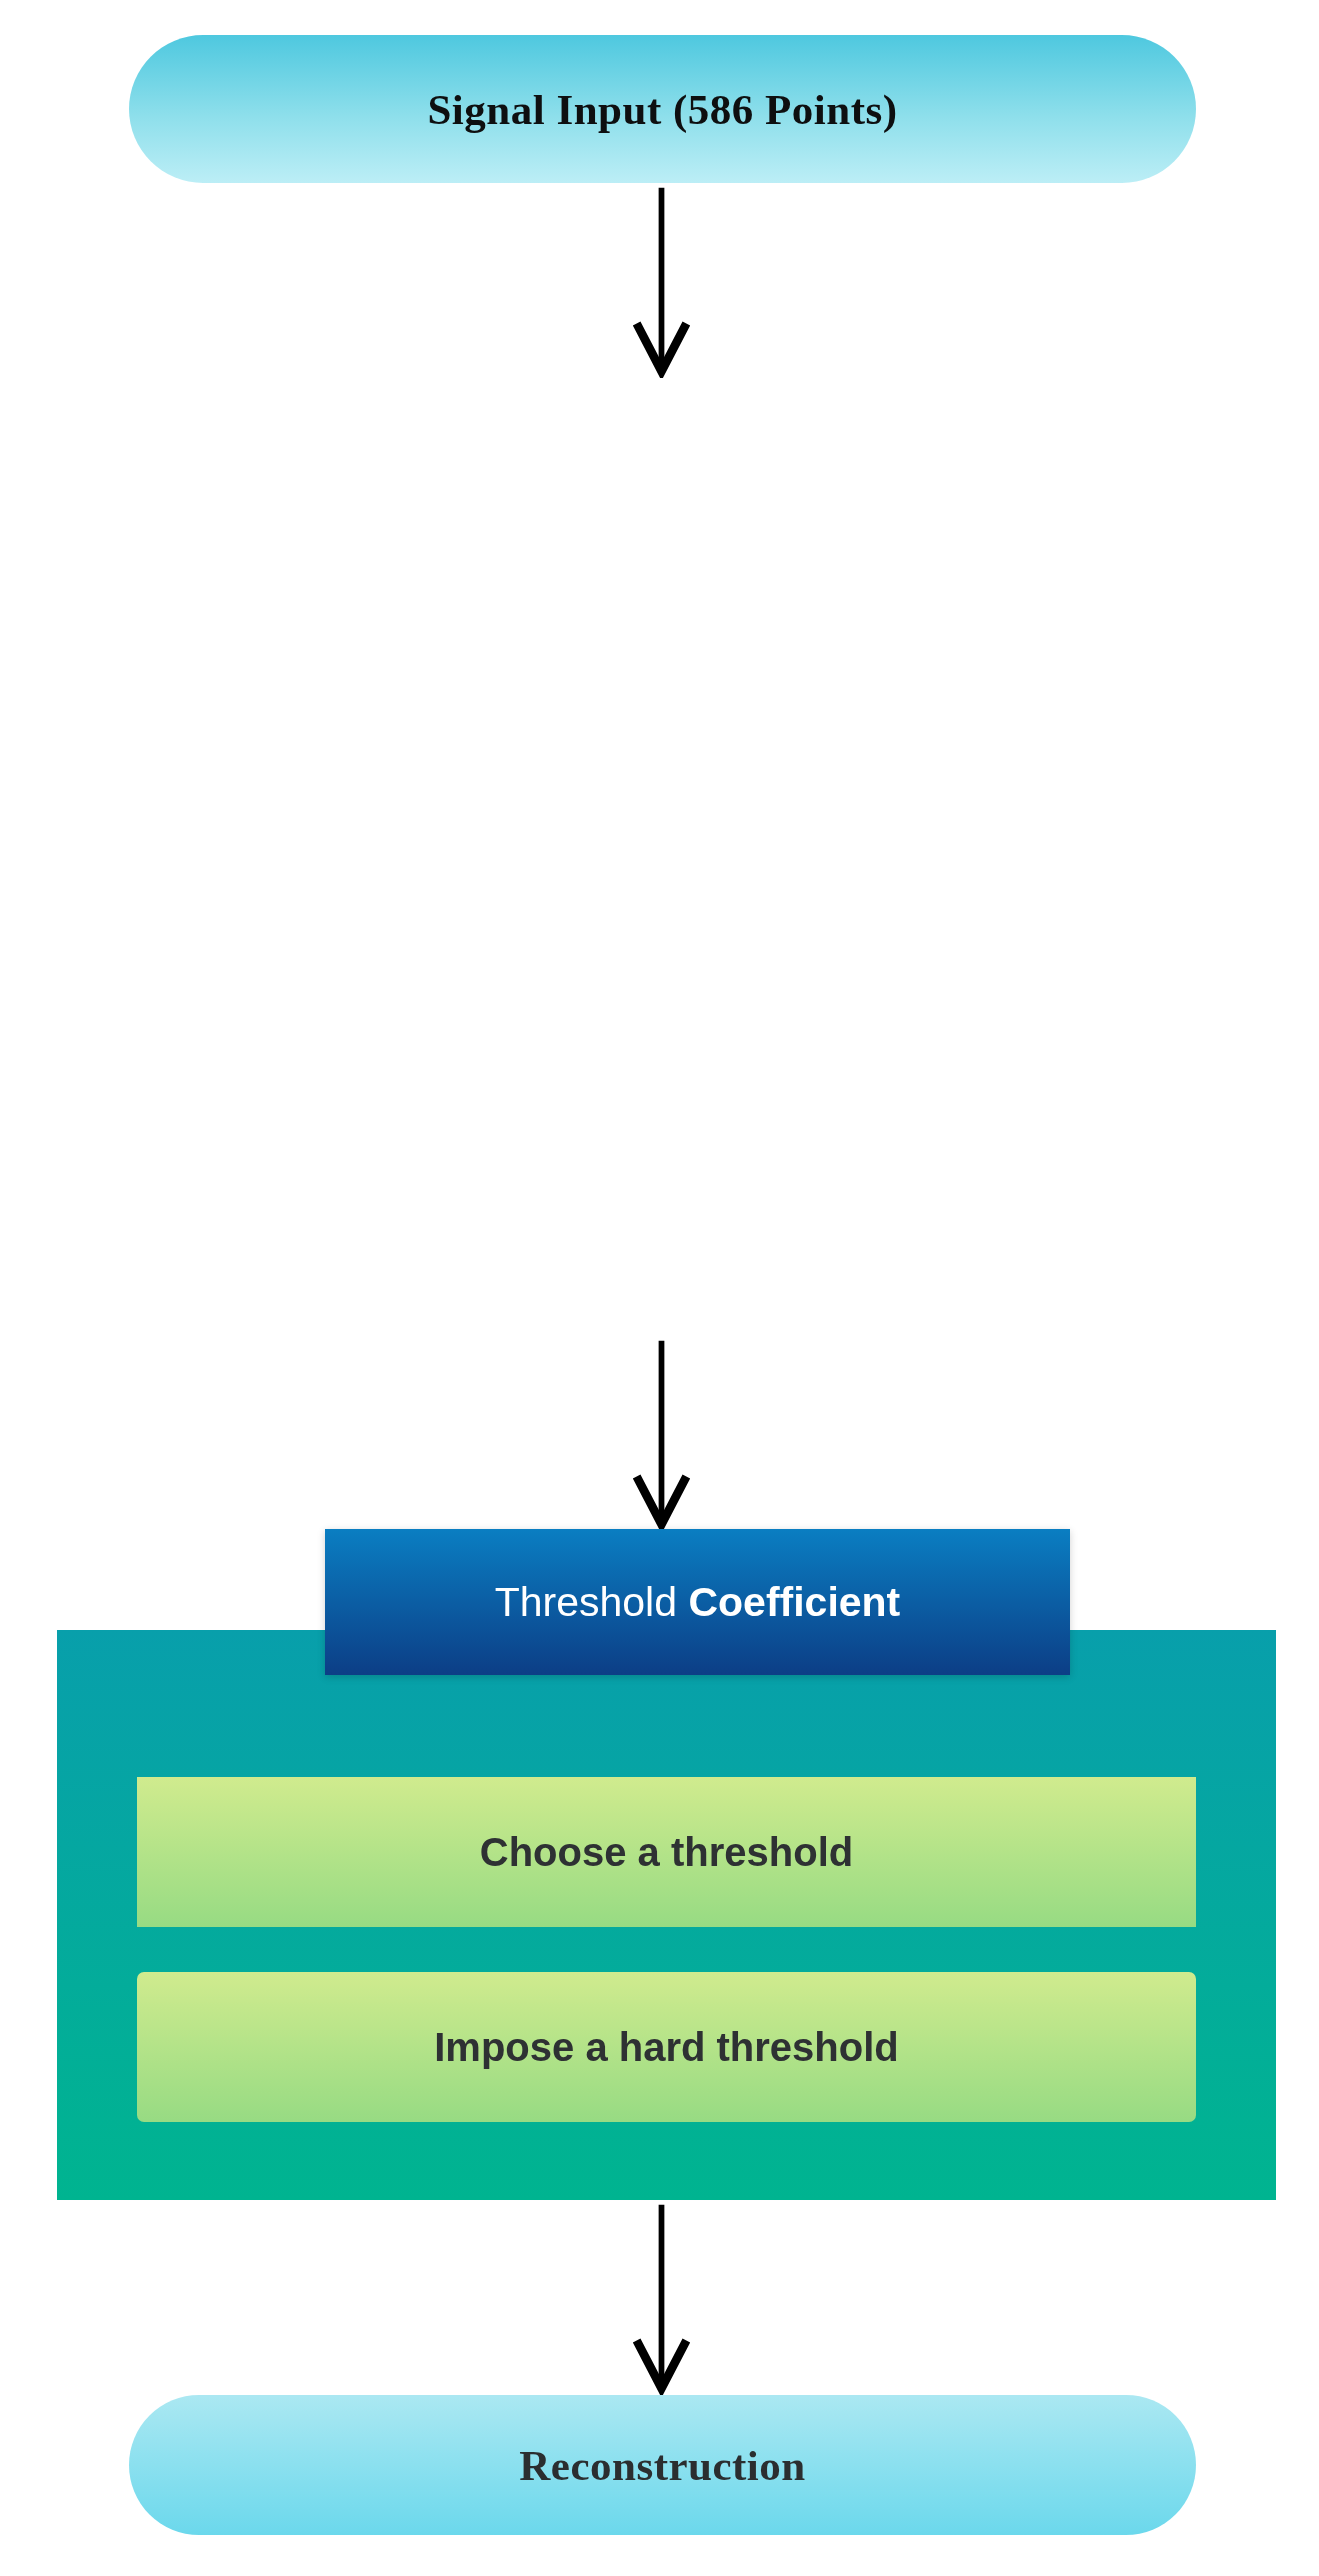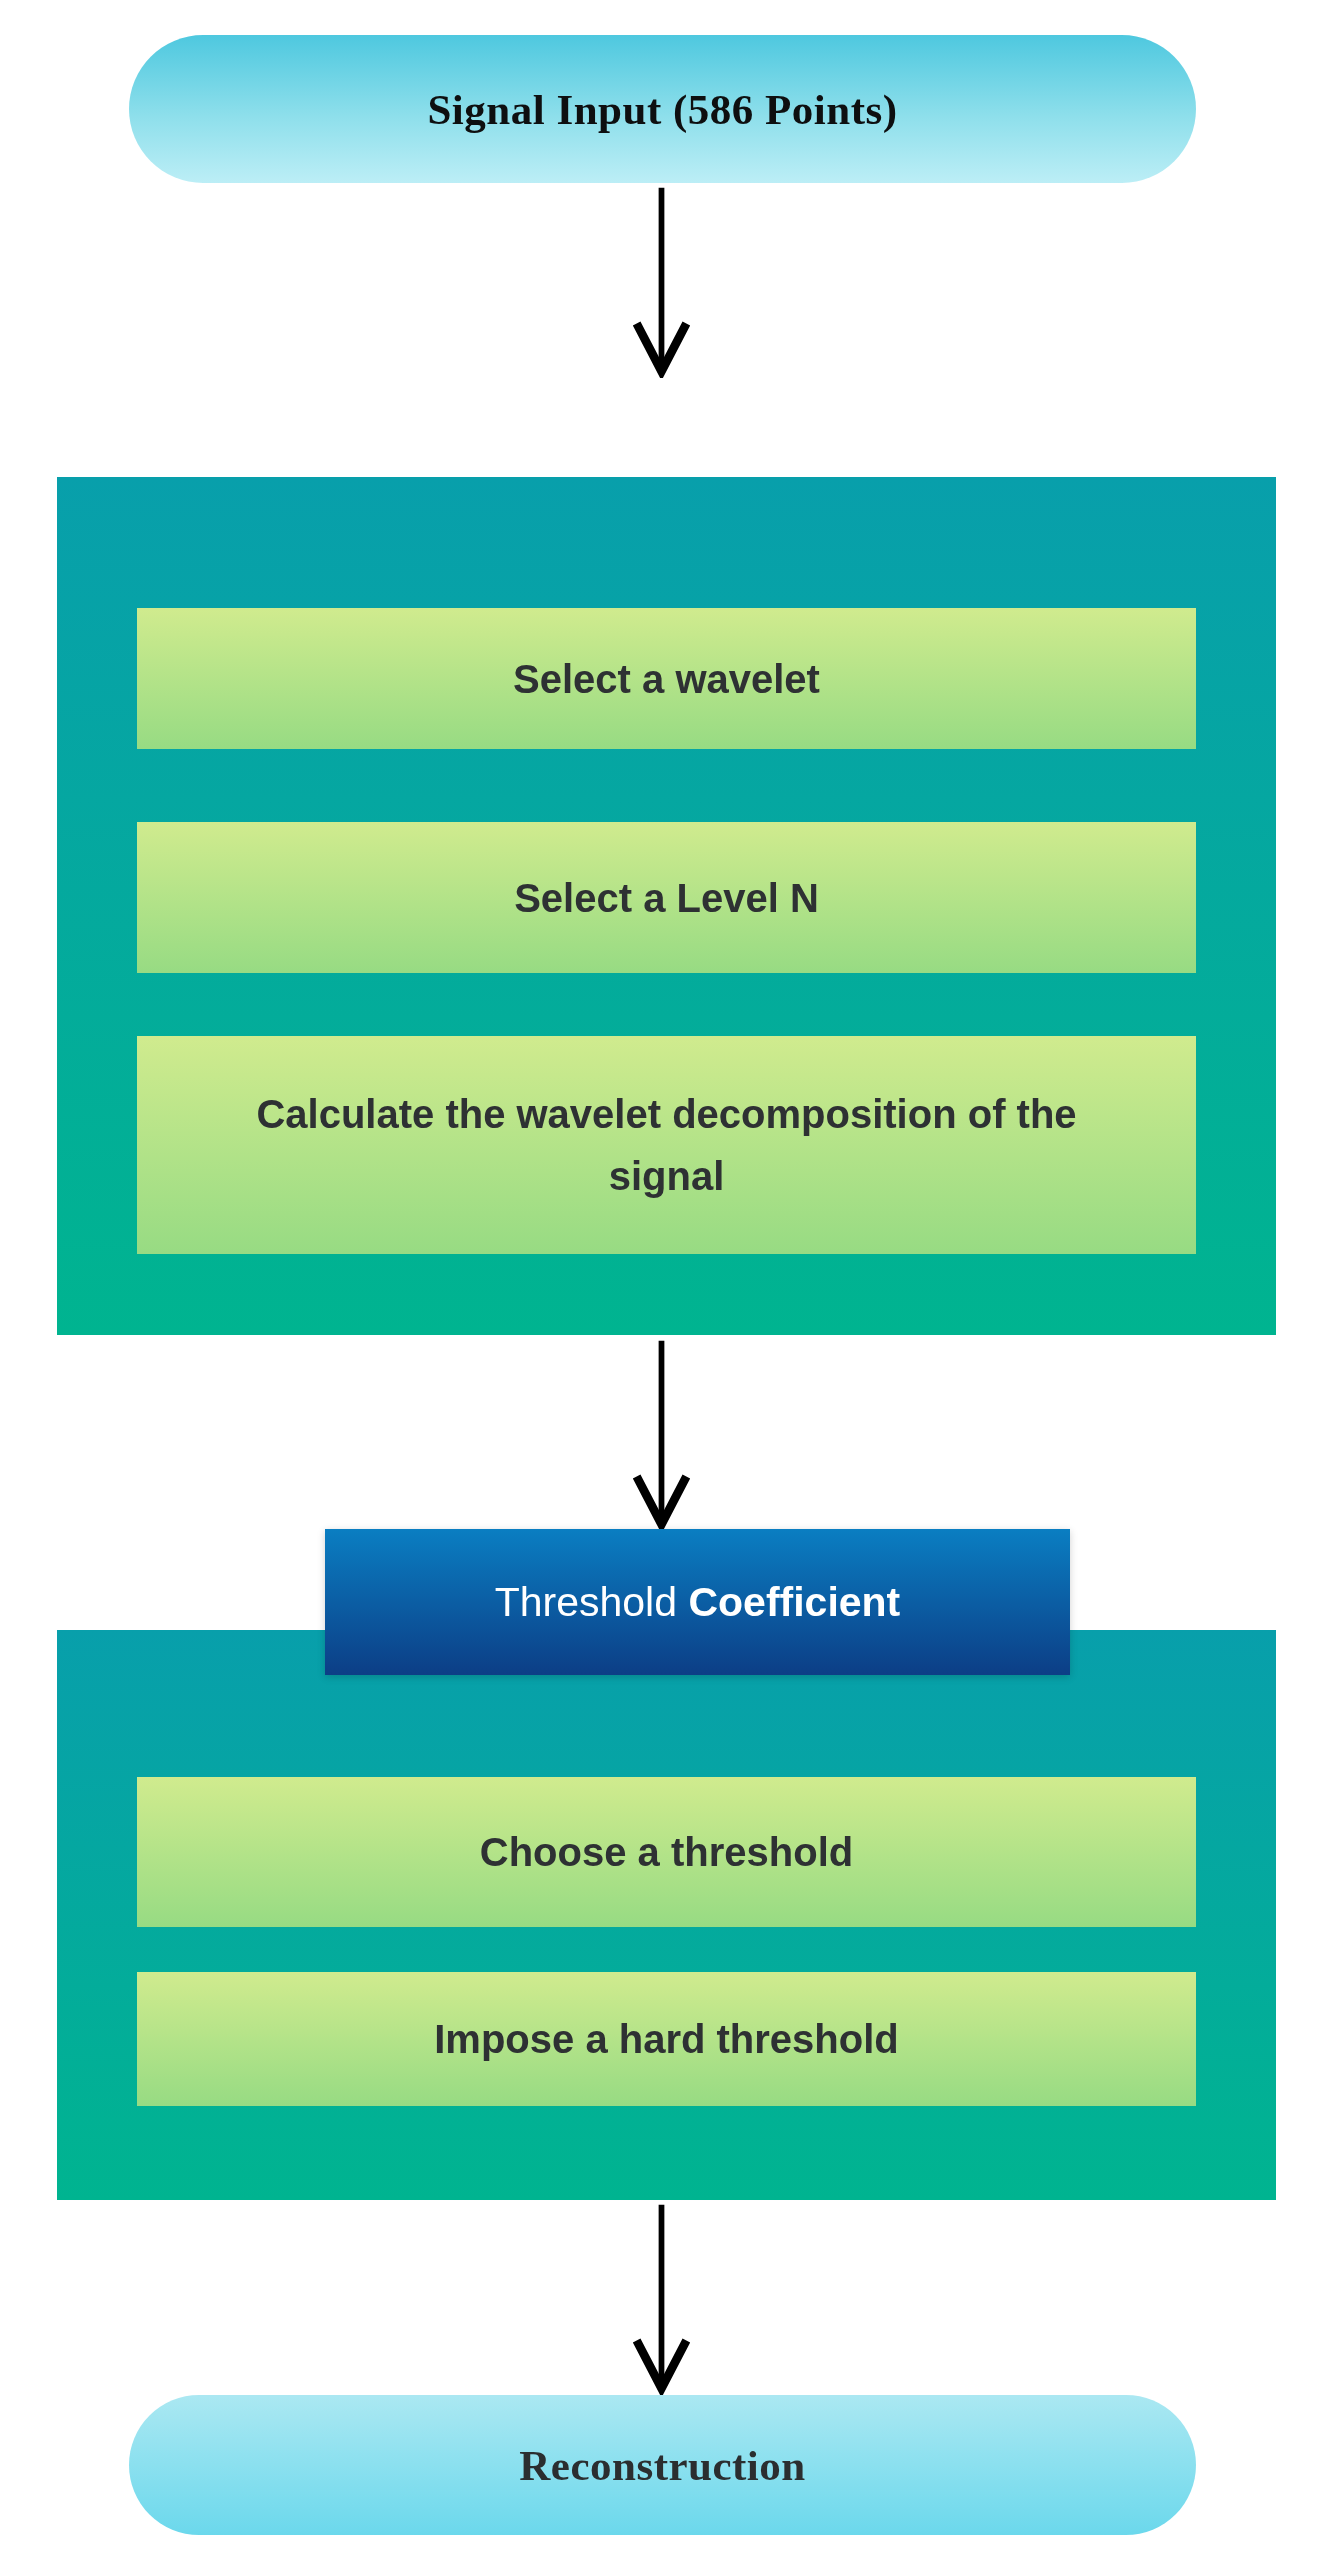--- a/index.html
+++ b/index.html
@@ -52,21 +52,21 @@
     position:absolute; left:80px; width:1059px;
     display:flex; align-items:center; justify-content:center; text-align:center;
     background:linear-gradient(180deg,var(--step-grad-start) 0%, var(--step-grad-end) 100%);
     color:var(--step-text); font-size:40px; font-weight:700; line-height:1.55;
     box-sizing:border-box; padding:0 58px;
   }
   .step-1{top:131px; height:141px;}
   .step-2{top:345px; height:151px;}
   .step-3{top:559px; height:218px;}
   .step-4{top:147px; height:150px;}
-  .step-5{top:342px; height:134px;}
+  .step-5{top:342px; height:150px;border-radius:7px;}
   .flow-arrow{position:absolute; left:629px; width:65px; height:193px;}
   .flow-arrow svg{display:block; width:100%; height:100%;}
   .arrow-1{top:185px;}
   .arrow-2{top:1338px;}
   .arrow-3{top:2202px;}
 </style>
 </head>
 <body>
 
 <div class="canvas">
@@ -75,31 +75,20 @@
     <span>Signal Input (586 Points)</span>
   </div>
 
   <div class="flow-arrow arrow-1">
     <svg viewBox="0 0 68 200" xmlns="http://www.w3.org/2000/svg">
       <line x1="34" y1="2" x2="34" y2="188" style="stroke:var(--arrow-color)" stroke-width="6"></line>
       <polyline points="8,144 34,194 60,144" style="stroke:var(--arrow-color)" stroke-width="9" fill="none"></polyline>
     </svg>
   </div>
 
-  <div class="section-container section-container-1">
-    <div class="step step-1">
-      <span>Select a wavelet</span>
-    </div>
-    <div class="step step-2">
-      <span>Select a Level N</span>
-    </div>
-    <div class="step step-3">
-      <span>Calculate the wavelet decomposition of the signal</span>
-    </div>
-  </div>
 
   <div class="flow-arrow arrow-2">
     <svg viewBox="0 0 68 200" xmlns="http://www.w3.org/2000/svg">
       <line x1="34" y1="2" x2="34" y2="188" style="stroke:var(--arrow-color)" stroke-width="6"></line>
       <polyline points="8,144 34,194 60,144" style="stroke:var(--arrow-color)" stroke-width="9" fill="none"></polyline>
     </svg>
   </div>
 
   <div class="node section-header section-header-2">
     <span>

